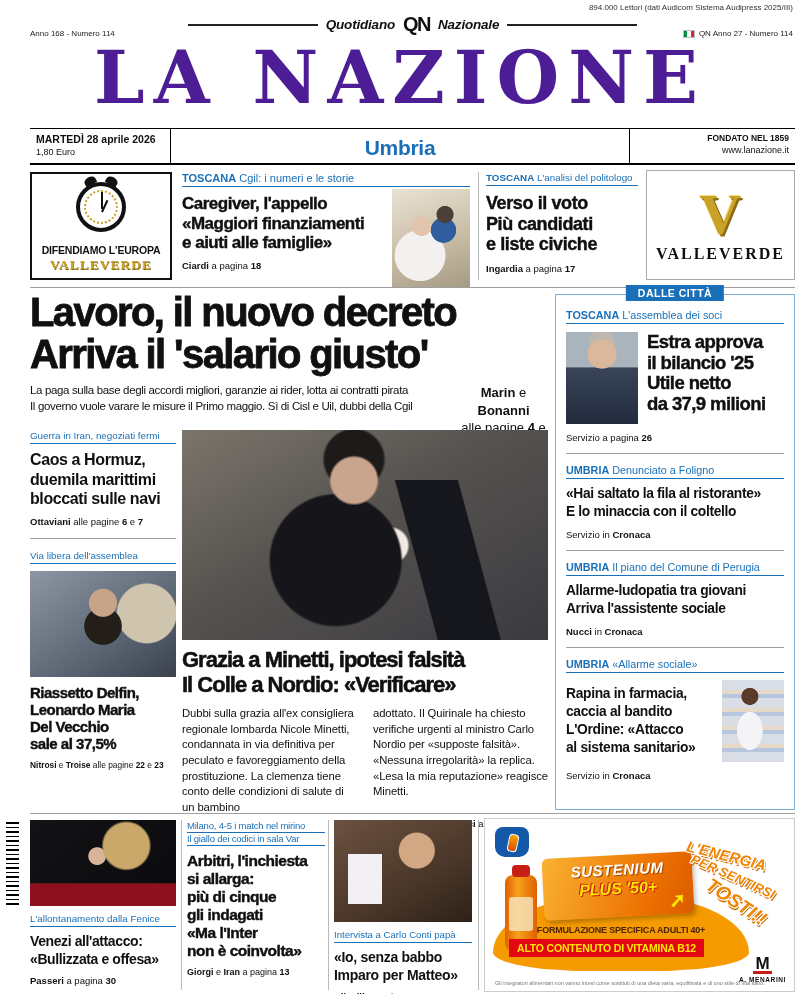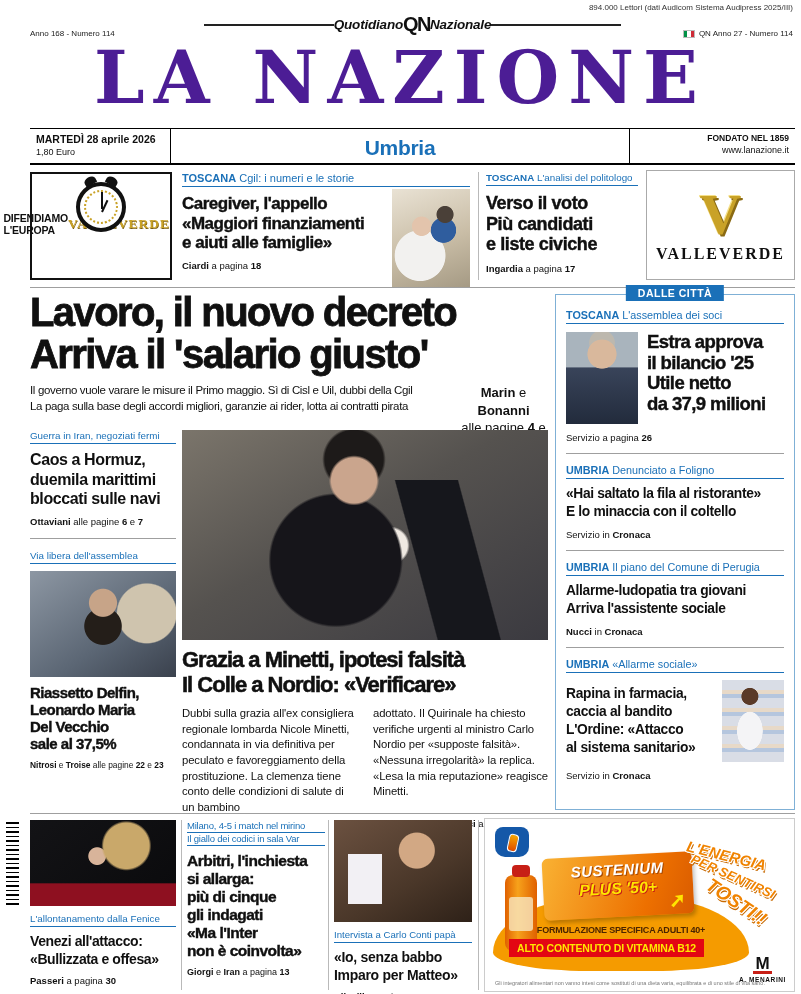--- a/index.html
+++ b/index.html
@@ -6,21 +6,21 @@
     --blue:#1a70b8; --ink:#101010; --grey-rule:#9aa0a6; --rail-border:#7fb0d6;
     --gold:#c9a227; --ad-orange:#f08300; --ad-red:#e30613; --ad-yellow:#ffe600;
   }
   *{box-sizing:border-box; margin:0; padding:0;}
   body{width:801px; height:994px; background:#fff; color:var(--ink);
        font-family:"Liberation Sans", sans-serif; position:relative; overflow:hidden;}
   .abs{position:absolute;}
 
   
   .readers{top:3px; right:8px; font-size:8px; color:#333;}
-  .brandrow{top:13px; left:0; right:0; display:flex; justify-content:center; align-items:center; margin-left:24px;}
+  .brandrow{top:13px; left:0; right:0; display:flex; justify-content:center; align-items:center; gap:8px;margin-left:24px;}
   .bline{width:130px; height:2px; background:#222;}
   .brand-word{font-size:13.5px; font-weight:700; font-style:italic; letter-spacing:-0.2px;}
   .qn-logo{font-size:20px; font-weight:900; letter-spacing:-1.5px;}
   .issue{top:29px; font-size:8px; color:#222;}
   .issue-left{left:30px;}
   .issue-right{right:8px; display:flex; align-items:center; gap:4px;}
   .it-flag{display:inline-block; width:12px; height:8px;
     background:linear-gradient(90deg,#009246 0 33%,#fff 33% 66%,#ce2b37 66%); border:0.5px solid #bbb;}
 
   
@@ -44,21 +44,21 @@
   .kicker{color:var(--blue); border-bottom:1.5px solid var(--blue); padding-bottom:2px;
     font-size:11px; white-space:nowrap; overflow:hidden;}
   .kicker b{font-weight:800;}
   .byline{font-size:9.5px; color:#111;}
   .byline b{font-weight:800;}
   .hl{white-space:pre-line; color:var(--ink);}
   .hl-heavy{font-weight:800; -webkit-text-stroke:0.4px currentColor;}
 
   
   .promo{left:30px; top:172px; width:142px; height:108px; border:2px solid #111;
-    display:flex; flex-direction:row; align-items:center; justify-content:flex-end; padding-bottom:5px;}
+    display:flex; flex-direction:column; align-items:center; justify-content:flex-end; padding-bottom:5px;}
   .clock{position:absolute; top:8px; left:44px; width:50px; height:50px; border:4px solid #111;
     border-radius:50%; background:#fff;}
   .clock::before{content:""; position:absolute; left:14px; top:13px; width:2px; height:13px;
     background:#111; transform-origin:bottom; transform:translateX(7px) rotate(25deg);}
   .clock::after{content:""; position:absolute; left:21px; top:6px; width:2px; height:17px; background:#111;}
   .clock .ring{position:absolute; inset:4px; border:2px dotted var(--gold); border-radius:50%;}
   .clock .bell{position:absolute; top:-9px; width:12px; height:8px; background:#111; border-radius:50% 50% 0 0;}
   .bell.l{left:4px; transform:rotate(-30deg);} .bell.r{right:4px; transform:rotate(30deg);}
   .promo-line1{font-size:10.5px; font-weight:900; letter-spacing:-0.2px;}
   .promo-brand{font-family:"Liberation Serif", serif; font-size:13.5px; font-weight:900;
@@ -286,22 +286,22 @@
   <div class="vv-letter">V</div>
   <div class="vv-brand">VALLEVERDE</div>
 </div>
 
 <div class="abs rule" style="left:30px; top:287px; width:765px;"></div>
 
 <div class="abs lead">
   <h1 class="lead-h">Lavoro, il nuovo decreto
 Arriva il 'salario giusto'</h1>
   <div class="deckrow">
+    <p class="deck">La paga sulla base degli accordi migliori, garanzie ai rider, lotta ai contratti pirata</p>
     <p class="deck">Il governo vuole varare le misure il Primo maggio. Sì di Cisl e Uil, dubbi della Cgil</p>
-    <p class="deck">La paga sulla base degli accordi migliori, garanzie ai rider, lotta ai contratti pirata</p>
     <p class="lead-by"><span><b>Marin</b><span> e </span><b>Bonanni</b></span><br><span><span>alle pagine </span><b>4</b><span> e </span><b>5</b></span></p>
   </div>
 </div>
 
 <div class="abs leftcol">
   <div>
     <p class="kicker">Guerra in Iran, negoziati fermi</p>
     <h3 class="hl hl-hormuz">Caos a Hormuz,
 duemila marittimi
 bloccati sulle navi</h3>

